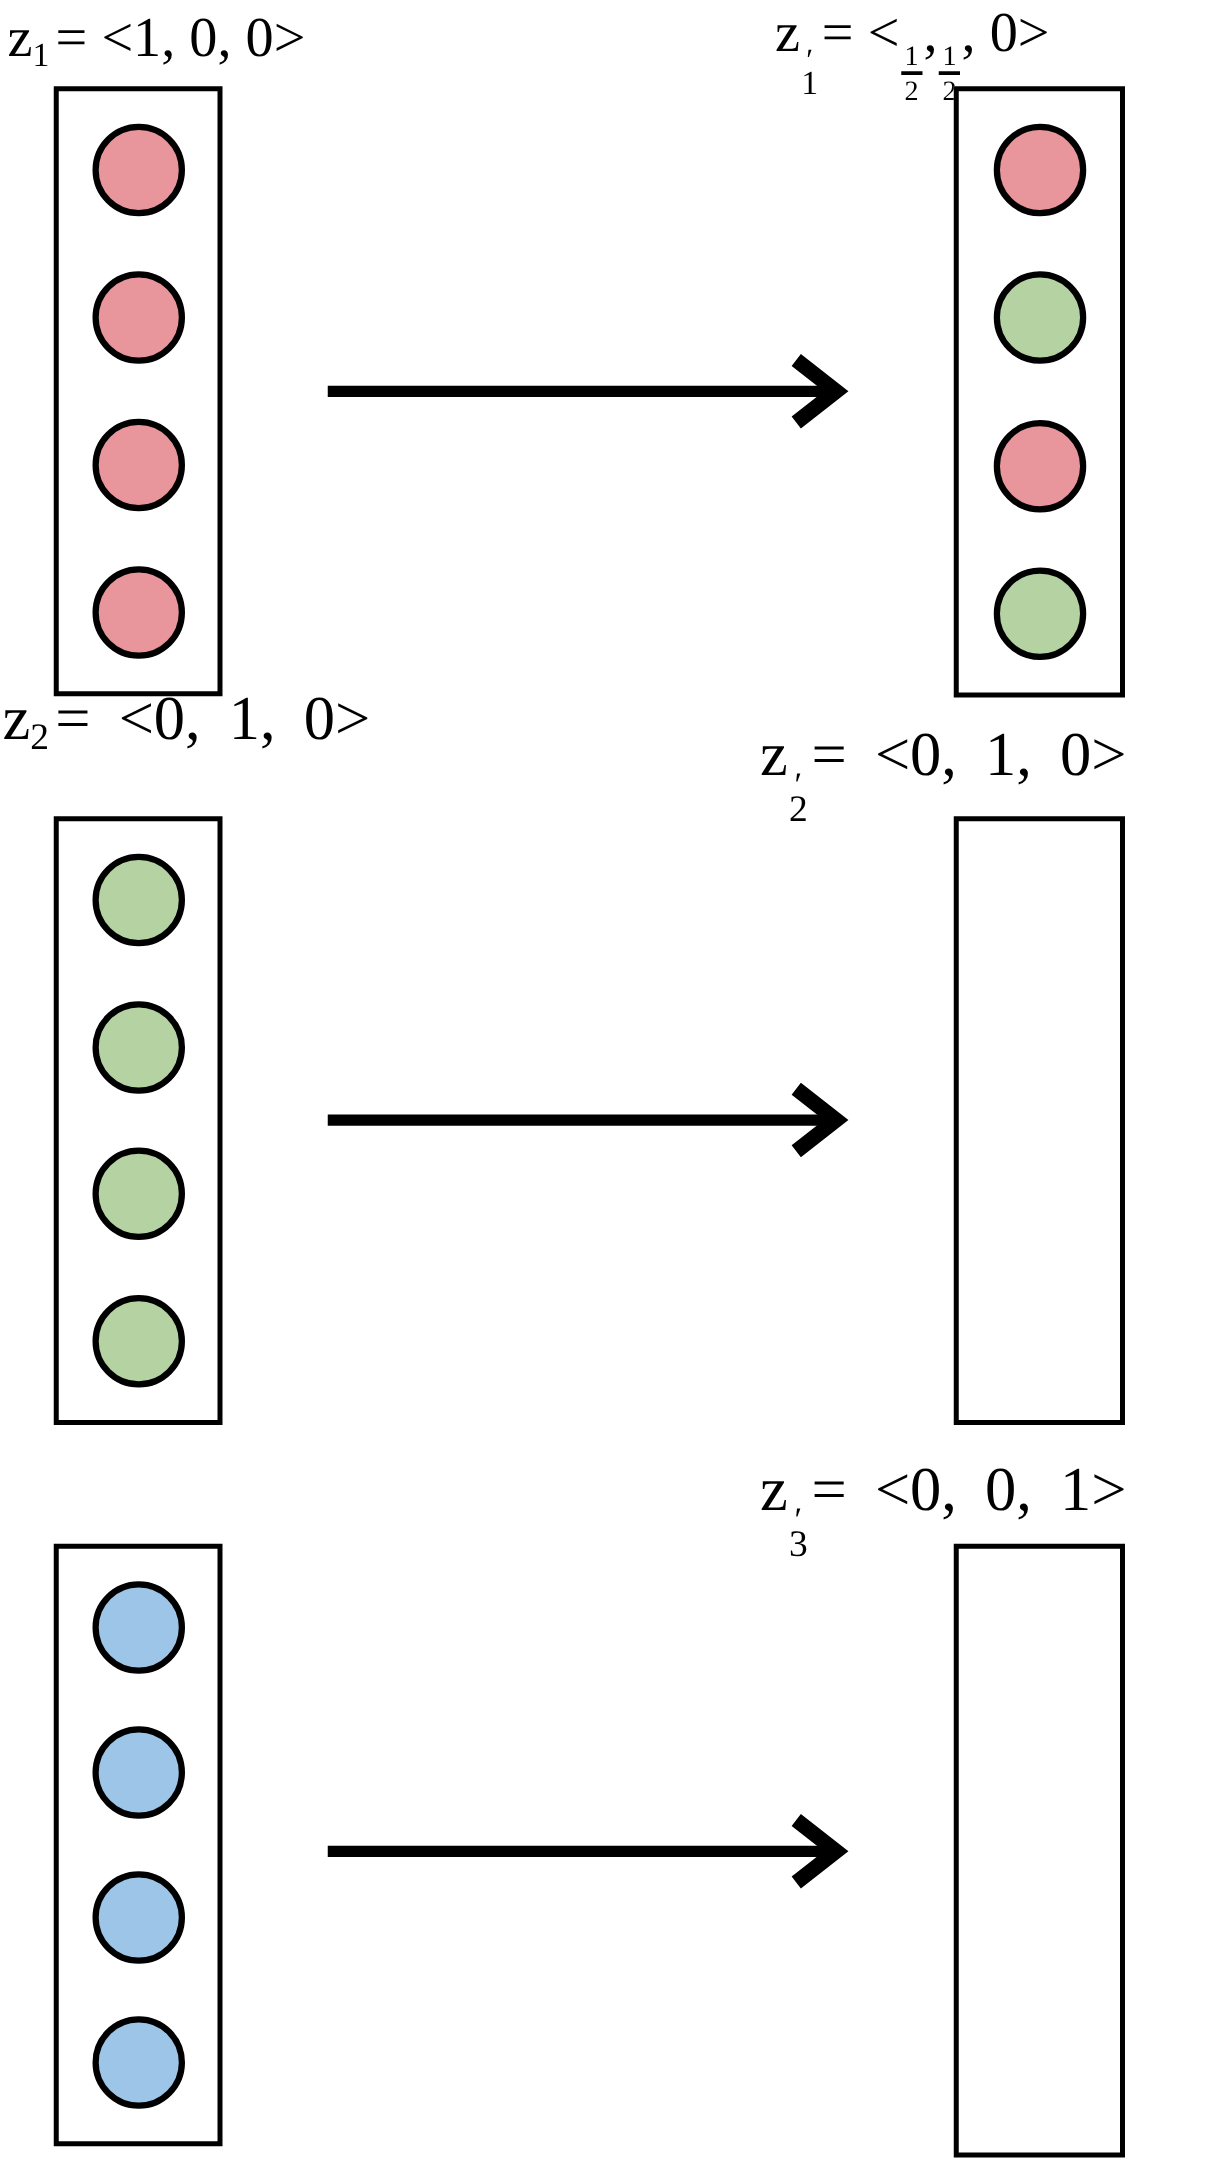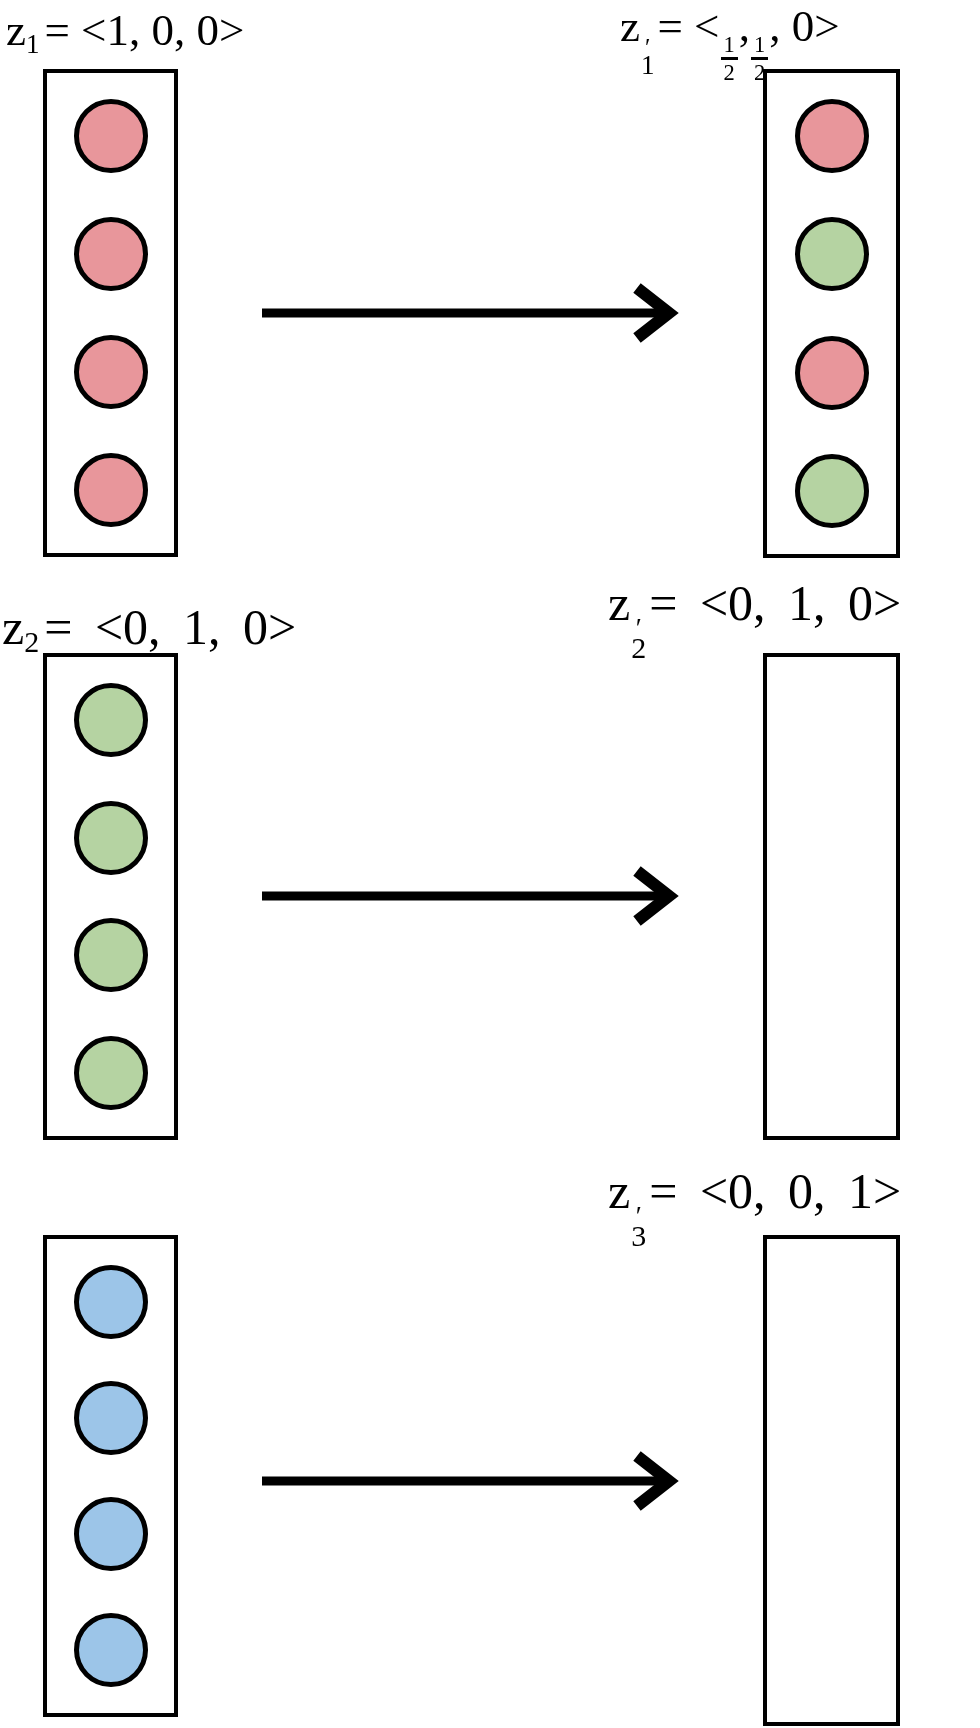--- a/index.html
+++ b/index.html
@@ -63,21 +63,21 @@
     <polyline points="375,7 407,32 375,57" fill="none" stroke="#000" stroke-width="12"></polyline>
   </svg>
 
   <div class="vbox vbox-r" style="top:69px; height:489px;">
       <div class="circle" style="background: rgb(232, 150, 155);"></div>
       <div class="circle" style="background: rgb(181, 211, 162);"></div>
       <div class="circle" style="background: rgb(232, 150, 155);"></div>
       <div class="circle" style="background: rgb(181, 211, 162);"></div>
     </div>
 
-  <div class="lbl lbl-lg" style="left:2px; top:600px;">
+  <div class="lbl lbl-lg" style="left:2px; top:547px;">
     <span>z</span><span class="subsolo">2</span><span class="rest">= &lt;0, 1, 0&gt;</span>
   </div>
 
   <div class="lbl lbl-lg" style="left:608px; top:576px;">
     <span>z</span><span class="ss">
         <span class="ss-prime">′</span>
         <span class="ss-sub">2</span>
       </span><span>= &lt;0, 1, 0&gt;</span>
   </div>
 

